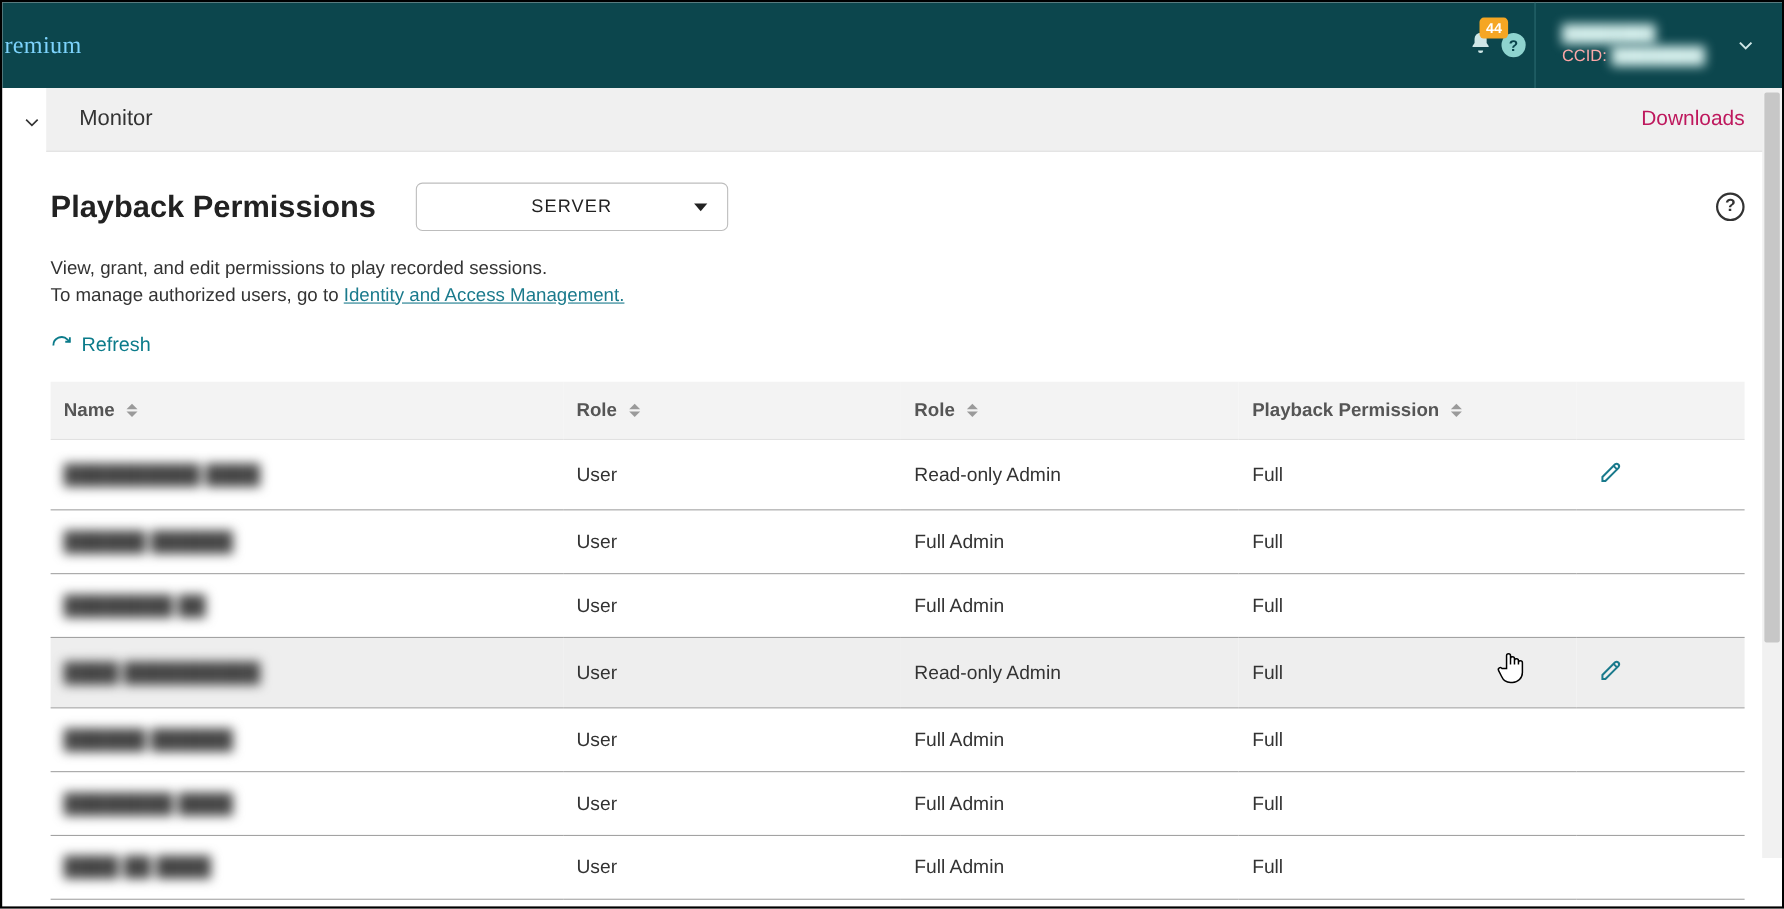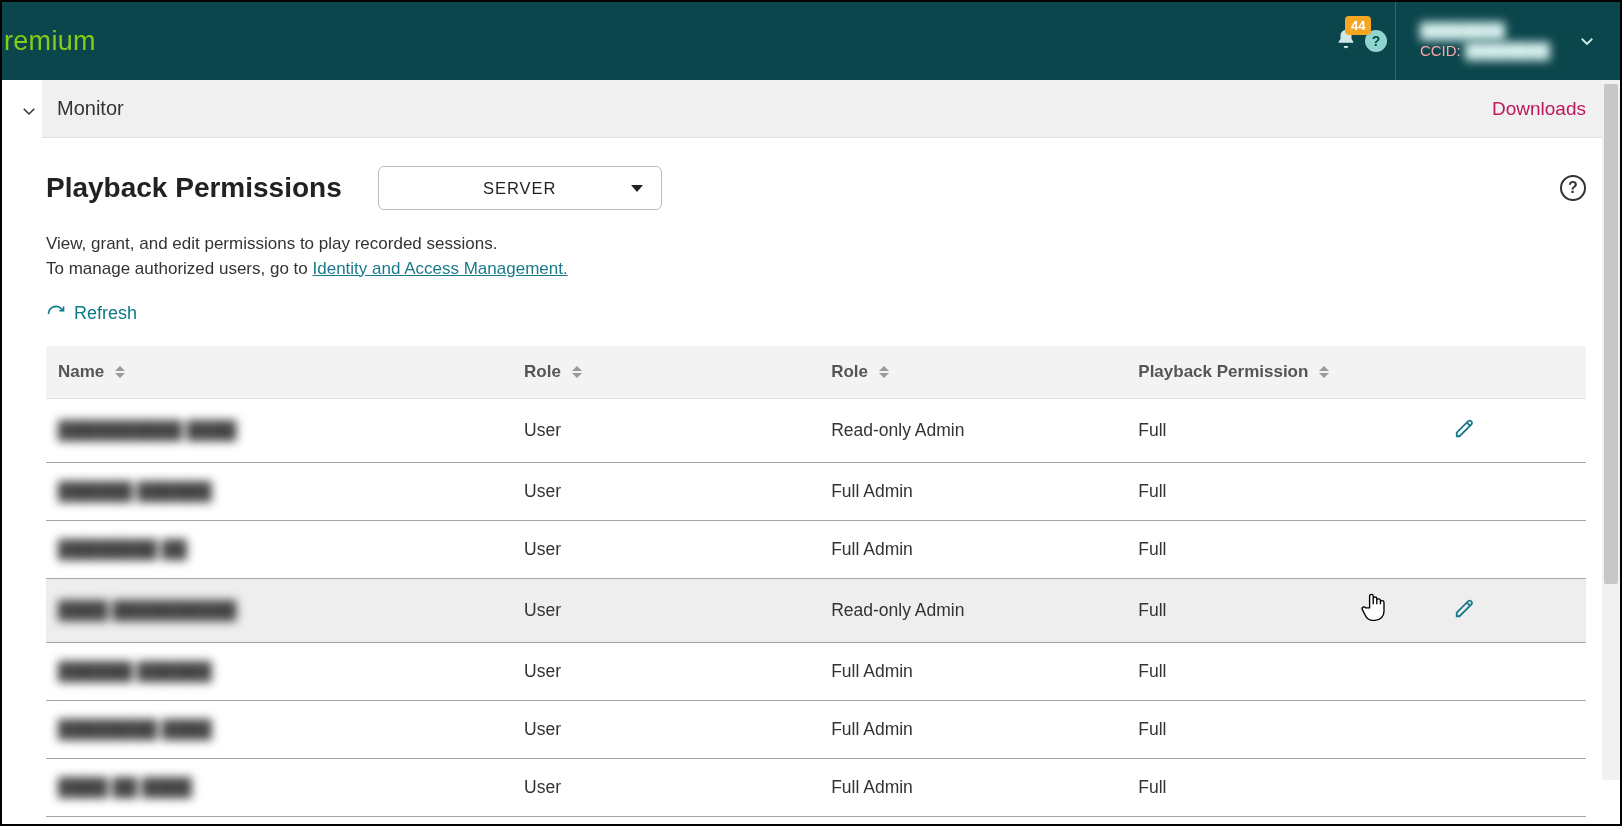--- a/index.html
+++ b/index.html
@@ -10,24 +10,25 @@
   .topbar {
     height: 78px;
     background: #0c464d;
     color: #d9f2ef;
     display: flex;
     align-items: center;
     justify-content: space-between;
     padding: 0 24px 0 0;
   }
   .topbar-left {
-    font-size: 27px;
-    color: #84cc16;
+    font-size: 22px;
+    color: #7dd3fc;
     padding-left: 2px;
     letter-spacing: .3px;
+    font-family: Liberation Serif, serif;
   }
   .topbar-right { display: flex; align-items: center; gap: 8px; }
   .bell-wrap { position: relative; }
   .bell-icon { width: 22px; height: 22px; fill: #cfe7e7; }
   .badge {
     position: absolute;
     top: -12px; left: 10px;
     background: #f5a623;
     color: #fff;
     font-size: 13px;
@@ -66,21 +67,21 @@
   .secondbar {
     height: 58px;
     margin: 0 0 0 40px;
     background: #f0f0f0;
     border-bottom: 1px solid #e0e0e0;
     display: flex;
     align-items: center;
     justify-content: space-between;
     padding: 0 34px 0 28px;
   }
-  .secondbar-left { display: flex; align-items: flex-end; gap: 19px; }
+  .secondbar-left { display: flex; align-items: flex-end; gap: 34px; }
   .collapse-caret { width: 18px; height: 18px; fill: none; stroke: #333; stroke-width: 2; margin-left:-50px; }
   .secondbar-title { font-size: 20px; color: #333; }
   .downloads { font-size: 19px; color: #be185d; }
 
   
   .content { padding: 28px 34px 0 44px; }
 
   .titlerow { display: flex; align-items: center; gap: 36px; }
   .page-title { font-size: 28px; font-weight: 700; color: #222; }
   .server-select {

